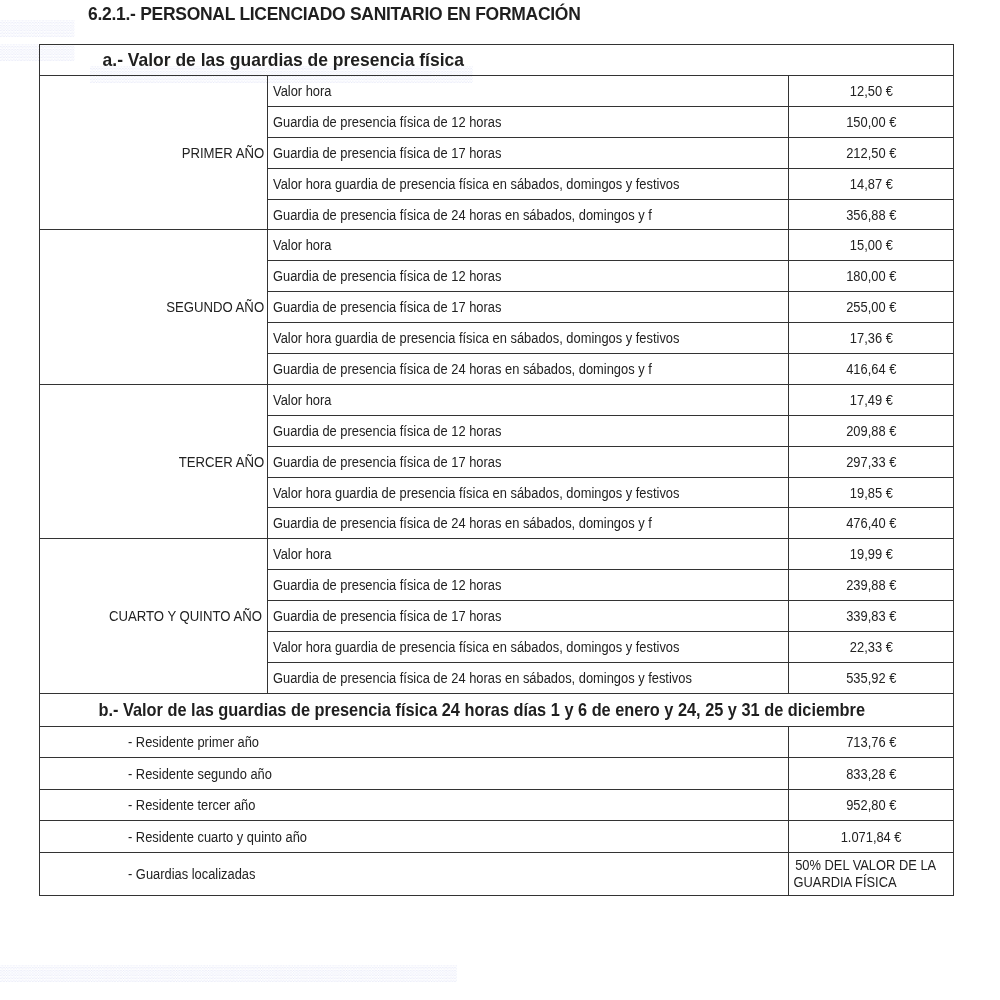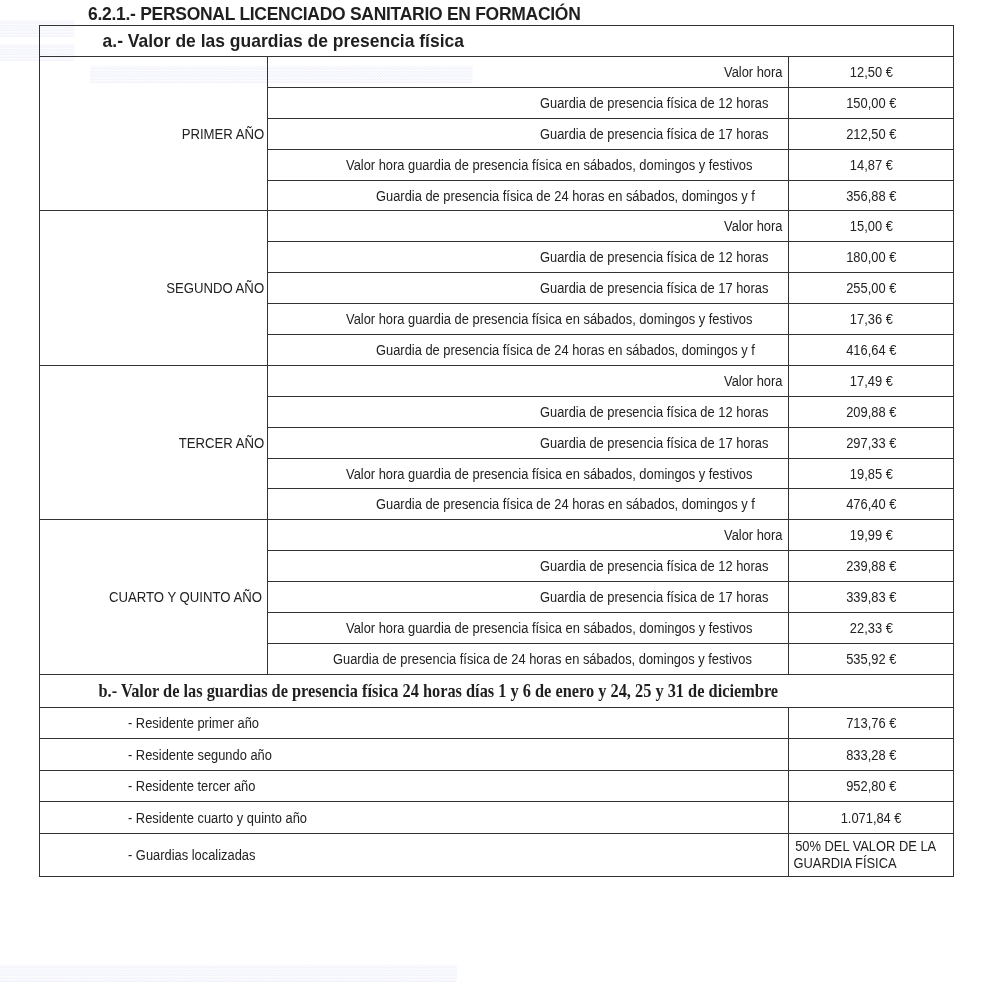--- a/index.html
+++ b/index.html
@@ -23,21 +23,21 @@
     font-weight: bold;
     letter-spacing: -0.3px;
     transform: scaleX(0.92);
     transform-origin: left top;
     white-space: nowrap;
     color: #1f1f1f;
   }
   .tbl {
     position: absolute;
     left: 39px;
-    top: 25px;
+    top: 44px;
     width: 914px;
     border-collapse: collapse;
     table-layout: fixed;
   }
   .tbl td {
     border: 1.6px solid #333333;
     padding: 0;
     font-size: 14px;
     color: #222222;
     overflow: hidden;
@@ -65,21 +65,20 @@
     text-align: right;
     vertical-align: middle;
   }
   .year-cell span {
     display: inline-block;
     transform: scaleX(0.94);
   }
   .concept-cell {
     padding-left: 5px !important;
     height: 29.9px;
-    text-align: right;
   }
   .concept-cell span, .value-cell span, .resident-label span {
     display: inline-block;
     transform: scaleX(0.92);
     transform-origin: left center;
   }
   .value-cell {
     text-align: center;
   }
   .value-cell span {
@@ -218,21 +217,21 @@
     <tr>
       <td class="concept-cell"><span>Valor hora guardia de presencia física en sábados, domingos y festivos</span></td>
       <td class="value-cell"><span>22,33 €</span></td>
     </tr>
     <tr>
       <td class="concept-cell"><span>Guardia de presencia física de 24 horas en sábados, domingos y festivos</span></td>
       <td class="value-cell"><span>535,92 €</span></td>
     </tr>
 
     <tr class="sec-head">
-      <td colspan="3" style="height:32px;font-family:Liberation Serif, serif;">
+      <td colspan="3" style="height:32px;">
         <span class="sec-b-head-text">b.- Valor de las guardias de presencia física 24 horas días 1 y 6 de enero y 24, 25 y 31 de diciembre</span>
       </td>
     </tr>
     <tr class="b-row">
       <td colspan="2" class="resident-label"><span>- Residente primer año</span></td>
       <td class="value-cell"><span>713,76 €</span></td>
     </tr>
     <tr class="b-row">
       <td colspan="2" class="resident-label"><span>- Residente segundo año</span></td>
       <td class="value-cell"><span>833,28 €</span></td>

